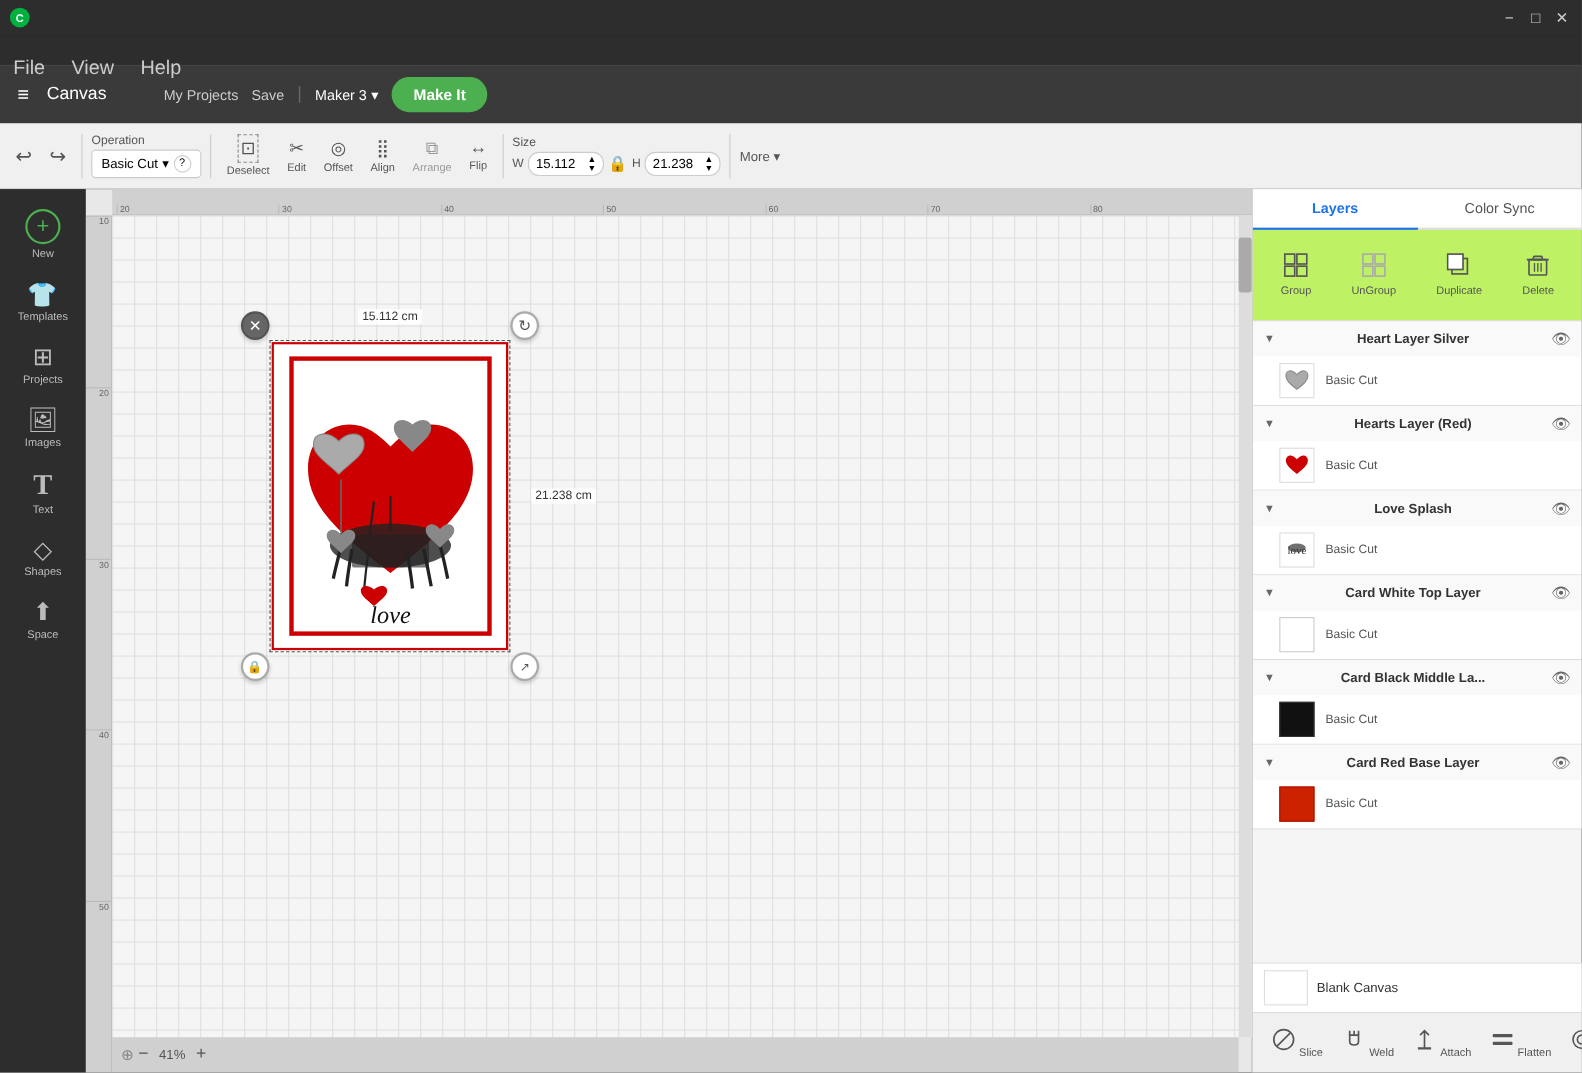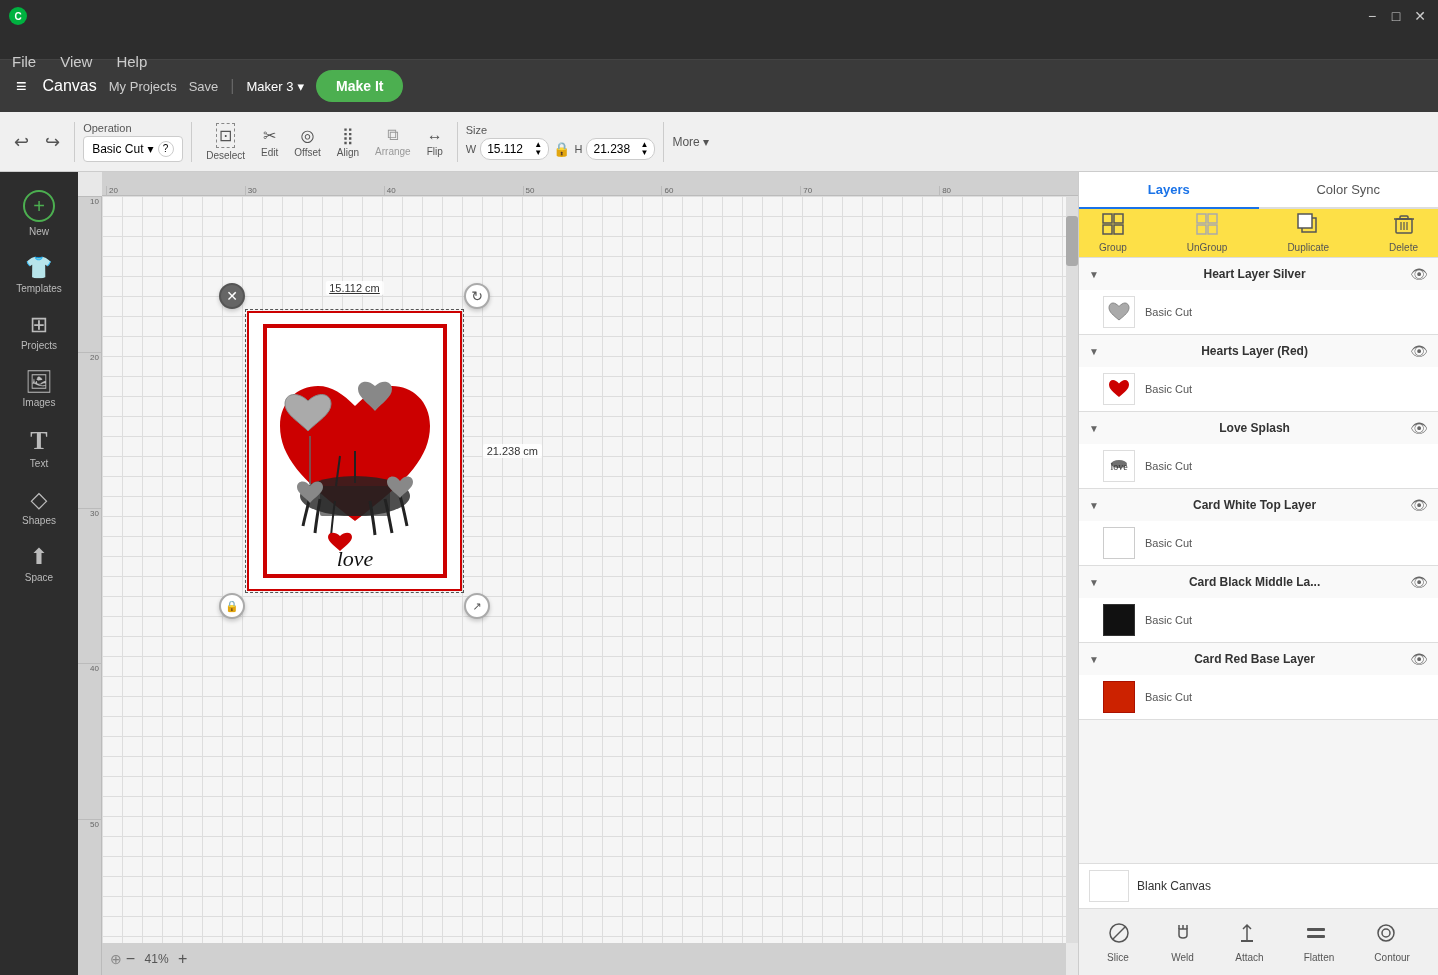--- a/index.html
+++ b/index.html
@@ -22,35 +22,35 @@
     
     .menubar {
       background: #2d2d2d;
       height: 28px;
       display: flex;
       align-items: center;
       padding: 0 8px;
       gap: 16px;
       border-bottom: 1px solid #444;
     }
-    .menubar-item { color: #ccc; font-size: 15px; cursor: pointer; padding: 2px 4px; margin-top: 31px; }
+    .menubar-item { color: #ccc; font-size: 18px; cursor: pointer; padding: 2px 4px; margin-top: 31px; }
 
     
     .header {
       background: #3a3a3a;
       height: 52px;
       display: flex;
       align-items: center;
       padding: 0 16px;
       gap: 12px;
     }
     .hamburger { color: #fff; font-size: 18px; cursor: pointer; margin-right: 4px; }
     .header-canvas-label { color: #fff; font-size: 16px; font-weight: 500; }
     .header-title { color: #fff; font-size: 18px; flex: 1; text-align: center; font-weight: 400; }
-    .header-right { display: flex; align-items: center; gap: 12px; }
+    .header-right { display: flex; align-items: center; gap: 12px; margin-left: 40px; }
     .header-link { color: #ccc; font-size: 13px; cursor: pointer; }
     .header-sep { color: #666; }
     .machine-selector {
       display: flex; align-items: center; gap: 4px; color: #fff; font-size: 13px; cursor: pointer;
     }
     .make-it-btn {
       background: #4caf50; color: #fff; border: none; border-radius: 20px;
       padding: 8px 20px; font-size: 14px; font-weight: 600; cursor: pointer;
     }
 
@@ -163,45 +163,45 @@
       box-shadow: 0 2px 4px rgba(0,0,0,0.2);
     }
     .handle-tl { top: -28px; left: -28px; }
     .handle-tr { top: -28px; right: -28px; }
     .handle-bl { bottom: -28px; left: -28px; }
     .handle-br { bottom: -28px; right: -28px; }
     .dimension-label {
       position: absolute; background: rgba(255,255,255,0.85); font-size: 11px;
       color: #333; padding: 1px 4px; border-radius: 2px; white-space: nowrap;
     }
-    .dim-top { top: -30px; left: 50%; transform: translateX(-50%); text-decoration: underline; }
+    .dim-top { top: -30px; left: 50%; transform: translateX(-50%); }
     .dim-right { right: -80px; top: 50%; transform: translateY(-50%); }
 
     
     .right-panel {
-      width: 360px;
+      width: 300px;
       background: #f5f5f5;
       border-left: 1px solid #ccc;
       display: flex;
       flex-direction: column;
     }
     .panel-tabs {
       display: flex;
       border-bottom: 2px solid #ddd;
       background: #fff;
     }
     .panel-tab {
       flex: 1; text-align: center; padding: 10px 0; font-size: 13px;
       cursor: pointer; color: #555; border-bottom: 2px solid transparent;
       margin-bottom: -2px;
     }
     .panel-tab.active { color: #1a73e8; border-bottom: 2px solid #1a73e8; font-weight: 600; }
     .panel-toolbar {
       display: flex; align-items: center; justify-content: space-around;
-      padding: 0; background: #fde047; border-bottom: 1px solid #ddd; gap: 20px;
+      padding: 17px; background: #bef264; border-bottom: 1px solid #ddd; gap: 20px;
     }
     .panel-tool-btn {
       display: flex; flex-direction: column; align-items: center; gap: 2px;
       padding: 4px 8px; cursor: pointer; border: none; background: none;
       font-size: 10px; color: #555; border-radius: 4px;
     }
     .panel-tool-icon { font-size: 18px; }
     .layers-list {
       flex: 1;
       overflow-y: auto;
@@ -226,21 +226,21 @@
       background: #fff; flex-shrink: 0;
     }
     .layer-type { font-size: 11px; color: #555; }
 
     
     .bottom-tools {
       display: flex; align-items: center; justify-content: space-around;
       padding: 8px; background: #f0f0f0; border-top: 1px solid #ddd;
     }
     .bottom-tool-btn {
-      display: flex; flex-direction: column; align-items: flex-start; gap: 2px;
+      display: flex; flex-direction: row; align-items: flex-end; gap: 2px;
       padding: 4px 8px; cursor: pointer; border: none; background: none;
       font-size: 10px; color: #555; border-radius: 4px;
     }
     .bottom-tool-icon { font-size: 20px; }
 
     
     .blank-canvas-area {
       padding: 6px 10px; background: #fff; border-top: 1px solid #ddd;
       display: flex; align-items: center; gap: 8px;
     }

